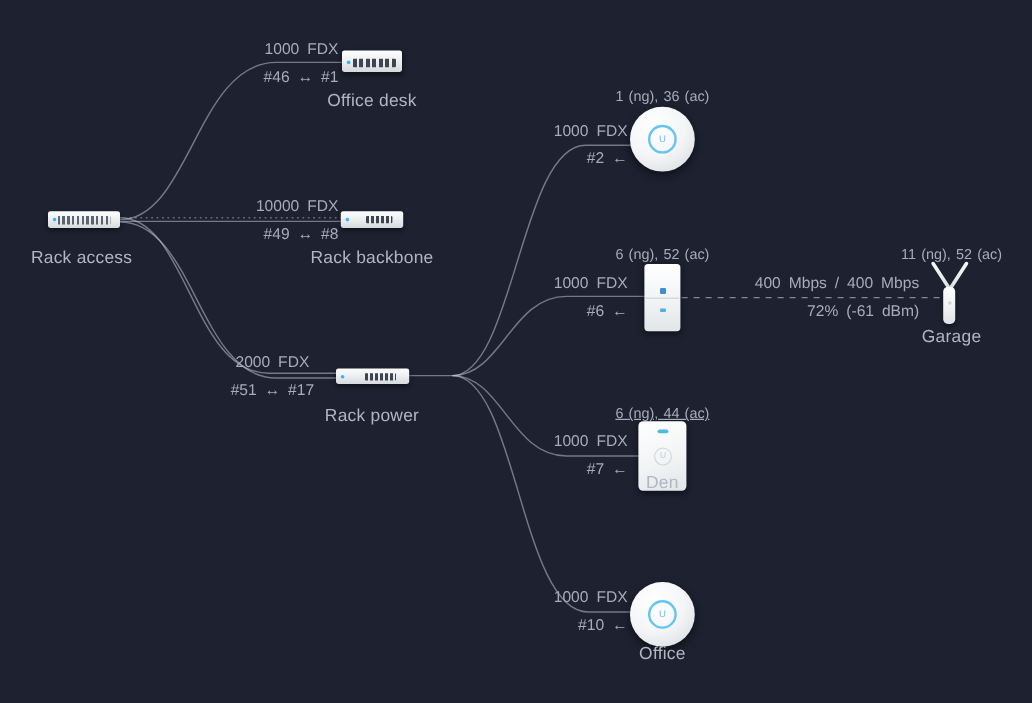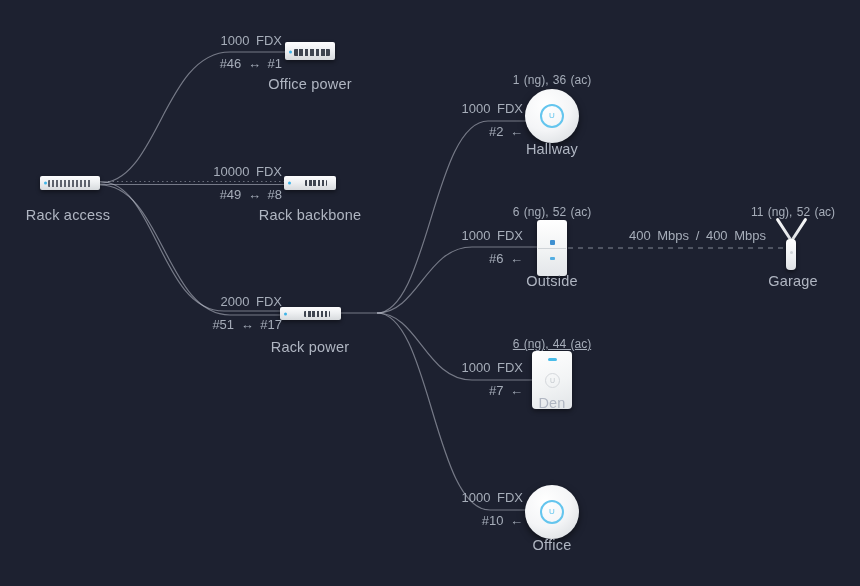--- a/index.html
+++ b/index.html
@@ -143,81 +143,80 @@
   <div class="switch" style="left:40px;top:176px;width:60px;height:14px;">
     <span class="led"></span>
     <span class="ports-many"></span>
   </div>
   <div class="devlabel" style="left:-2px;top:207px;">Rack access</div>
 
   <div class="switch" style="left:285px;top:42px;width:50px;height:18px;">
     <span class="led" style="top:10px;"></span>
     <span class="ports-eight"></span>
   </div>
-  <div class="devlabel" style="left:240px;top:76px;">Office power</div>
+  <div class="devlabel" style="left:240px;top:76px;">Office desk</div>
   <div class="linklabel" style="left:172px;top:33px;">
     <div class="speed">1000 FDX</div>
     <div class="ports">#46 ↔ #1</div>
   </div>
 
   <div class="switch" style="left:284px;top:176px;width:52px;height:14px;">
     <span class="led"></span>
     <span class="ports-block" style="right:9px;width:22px;"></span>
   </div>
   <div class="devlabel" style="left:240px;top:207px;">Rack backbone</div>
   <div class="linklabel" style="left:172px;top:164px;">
     <div class="speed">10000 FDX</div>
     <div class="ports">#49 ↔ #8</div>
   </div>
 
   <div class="switch" style="left:280px;top:307px;width:61px;height:13px;">
     <span class="led"></span>
     <span class="ports-block" style="right:11px;width:26px;top:3.5px;"></span>
   </div>
   <div class="devlabel" style="left:240px;top:339px;">Rack power</div>
-  <div class="linklabel" style="left:172px;top:294px;">
+  <div class="linklabel" style="left:172px;top:294px;text-align:center;">
     <div class="speed">2000 FDX</div>
     <div class="ports">#51 ↔ #17</div>
   </div>
 
   <div class="ap-round" style="left:525px;top:89px;">
     <span class="ap-ring">
         <span class="u">U</span>
       </span>
   </div>
   <div class="clients" style="left:472px;top:73px;">1 (ng), 36 (ac)</div>
-  <div class="devlabel" style="left:482px;top:141px;">Hallway</div>
   <div class="linklabel" style="left:413px;top:101px;">
     <div class="speed">1000 FDX</div>
     <div class="ports">#2 ←</div>
   </div>
 
   <div class="ap-outdoor" style="left:537px;top:220px;">
     <span class="seam"></span>
     <span class="mark1"></span>
     <span class="mark2"></span>
   </div>
   <div class="clients" style="left:472px;top:205px;">6 (ng), 52 (ac)</div>
-  <div class="devlabel" style="left:482px;top:273px;">Outside</div>
   <div class="linklabel" style="left:413px;top:228px;">
     <div class="speed">1000 FDX</div>
     <div class="ports">#6 ←</div>
   </div>
 
   <div class="ap-mesh" style="left:771px;top:212px;">
     <span class="antenna a1"></span>
     <span class="antenna a2"></span>
     <span class="body">
       <span class="dot"></span>
     </span>
   </div>
   <div class="clients" style="left:713px;top:205px;">11 (ng), 52 (ac)</div>
   <div class="devlabel" style="left:723px;top:273px;">Garage</div>
   <div class="linklabel wide" style="left:576px;top:228px;">
     <div class="speed">400 Mbps / 400 Mbps</div>
+    <div class="ports">72% (-61 dBm)</div>
   </div>
 
   <div class="ap-inwall" style="left:532px;top:351px;">
     <span class="led"></span>
     <span class="logo">
         <span>U</span>
       </span>
   </div>
   <div class="clients" style="left:472px;top:337px;text-decoration:underline;">6 (ng), 44 (ac)</div>
   <div class="devlabel" style="left:482px;top:395px;">Den</div>

